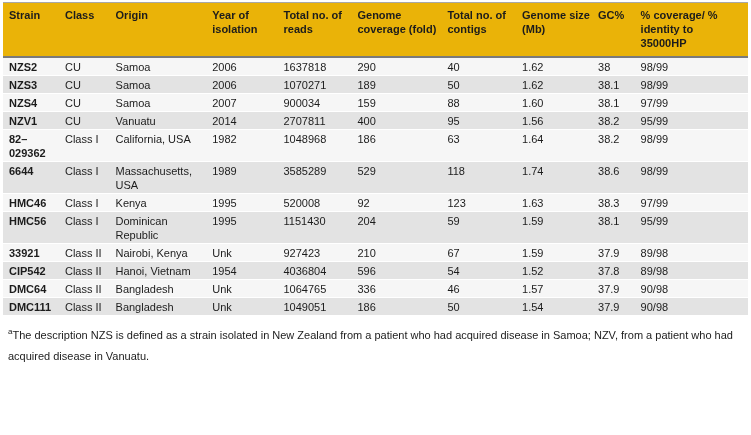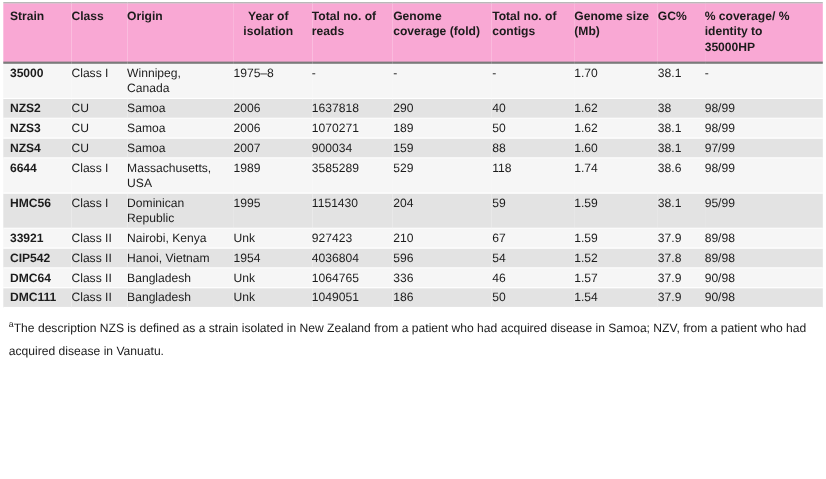--- a/index.html
+++ b/index.html
@@ -23,21 +23,21 @@
     border-top: 1px solid #a8a8a8;
     border-bottom: 1px solid #a8a8a8;
     font-size: 11px;
     line-height: 14px;
   }
   table.data-table thead th {
     text-align: left;
     vertical-align: top;
     font-weight: bold;
     padding: 5px 8px 6px 0;
-    background: #f9a8d4;
+    background: #eab308;
     border-bottom: 2px solid #7a7a7a;
   }
   table.data-table tbody td {
     vertical-align: top;
     padding: 2px 8px 1px 0;
     border-bottom: 1px solid #ffffff;
   }
   table.data-table thead th:first-child,
   table.data-table tbody td:first-child {
     padding-left: 6px;
@@ -65,43 +65,30 @@
 <body>
 
 <div class="page">
 
   <table class="data-table">
     <thead>
       <tr>
           <th style="width: 7.4%;">Strain</th>
           <th style="width: 6.5%;">Class</th>
           <th style="width: 13.4%;">Origin</th>
-          <th style="width: 9.6%; text-align: center;">Year of isolation</th>
+          <th style="width: 9.6%;">Year of isolation</th>
           <th style="width: 10%;">Total no. of reads</th>
           <th style="width: 12.4%;">Genome coverage (fold)</th>
           <th style="width: 10.1%; margin-left: 25px;">Total no. of contigs</th>
           <th style="width: 10.3%;">Genome size (Mb)</th>
           <th style="width: 5.3%;">GC%</th>
           <th style="width: 15%;">% coverage/ % identity to 35000HP</th>
         </tr>
     </thead>
     <tbody>
-        <tr>
-          <td class="c-strain"><span>35000</span></td>
-          <td class="c-class">Class I</td>
-          <td class="c-origin">Winnipeg,
-Canada</td>
-          <td class="c-year">1975–8</td>
-          <td class="c-reads">-</td>
-          <td class="c-coverage">-</td>
-          <td class="c-contigs">-</td>
-          <td class="c-size">1.70</td>
-          <td class="c-gc">38.1</td>
-          <td class="c-identity">-</td>
-        </tr>
         <tr>
           <td class="c-strain"><span>NZS2</span></td>
           <td class="c-class">CU</td>
           <td class="c-origin">Samoa</td>
           <td class="c-year">2006</td>
           <td class="c-reads">1637818</td>
           <td class="c-coverage">290</td>
           <td class="c-contigs">40</td>
           <td class="c-size">1.62</td>
           <td class="c-gc">38</td>
@@ -125,31 +112,68 @@
           <td class="c-origin">Samoa</td>
           <td class="c-year">2007</td>
           <td class="c-reads">900034</td>
           <td class="c-coverage">159</td>
           <td class="c-contigs">88</td>
           <td class="c-size">1.60</td>
           <td class="c-gc">38.1</td>
           <td class="c-identity">97/99</td>
         </tr>
         <tr>
+          <td class="c-strain"><span>NZV1</span></td>
+          <td class="c-class">CU</td>
+          <td class="c-origin">Vanuatu</td>
+          <td class="c-year">2014</td>
+          <td class="c-reads">2707811</td>
+          <td class="c-coverage">400</td>
+          <td class="c-contigs">95</td>
+          <td class="c-size">1.56</td>
+          <td class="c-gc">38.2</td>
+          <td class="c-identity">95/99</td>
+        </tr>
+        <tr>
+          <td class="c-strain"><span>82–
+029362</span></td>
+          <td class="c-class">Class I</td>
+          <td class="c-origin">California, USA</td>
+          <td class="c-year">1982</td>
+          <td class="c-reads">1048968</td>
+          <td class="c-coverage">186</td>
+          <td class="c-contigs">63</td>
+          <td class="c-size">1.64</td>
+          <td class="c-gc">38.2</td>
+          <td class="c-identity">98/99</td>
+        </tr>
+        <tr>
           <td class="c-strain"><span>6644</span></td>
           <td class="c-class">Class I</td>
           <td class="c-origin">Massachusetts,
 USA</td>
           <td class="c-year">1989</td>
           <td class="c-reads">3585289</td>
           <td class="c-coverage">529</td>
           <td class="c-contigs">118</td>
           <td class="c-size">1.74</td>
           <td class="c-gc">38.6</td>
           <td class="c-identity">98/99</td>
+        </tr>
+        <tr>
+          <td class="c-strain"><span>HMC46</span></td>
+          <td class="c-class">Class I</td>
+          <td class="c-origin">Kenya</td>
+          <td class="c-year">1995</td>
+          <td class="c-reads">520008</td>
+          <td class="c-coverage">92</td>
+          <td class="c-contigs">123</td>
+          <td class="c-size">1.63</td>
+          <td class="c-gc">38.3</td>
+          <td class="c-identity">97/99</td>
         </tr>
         <tr>
           <td class="c-strain"><span>HMC56</span></td>
           <td class="c-class">Class I</td>
           <td class="c-origin">Dominican
 Republic</td>
           <td class="c-year">1995</td>
           <td class="c-reads">1151430</td>
           <td class="c-coverage">204</td>
           <td class="c-contigs">59</td>

